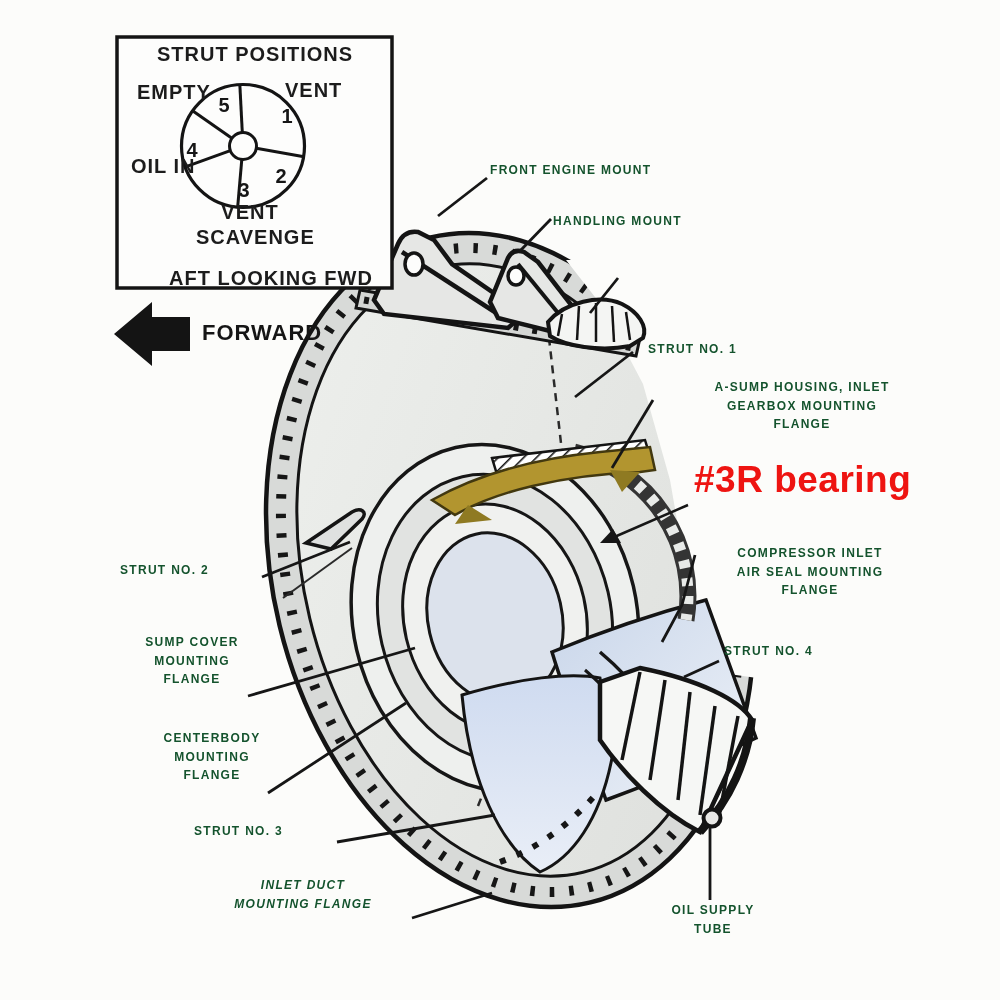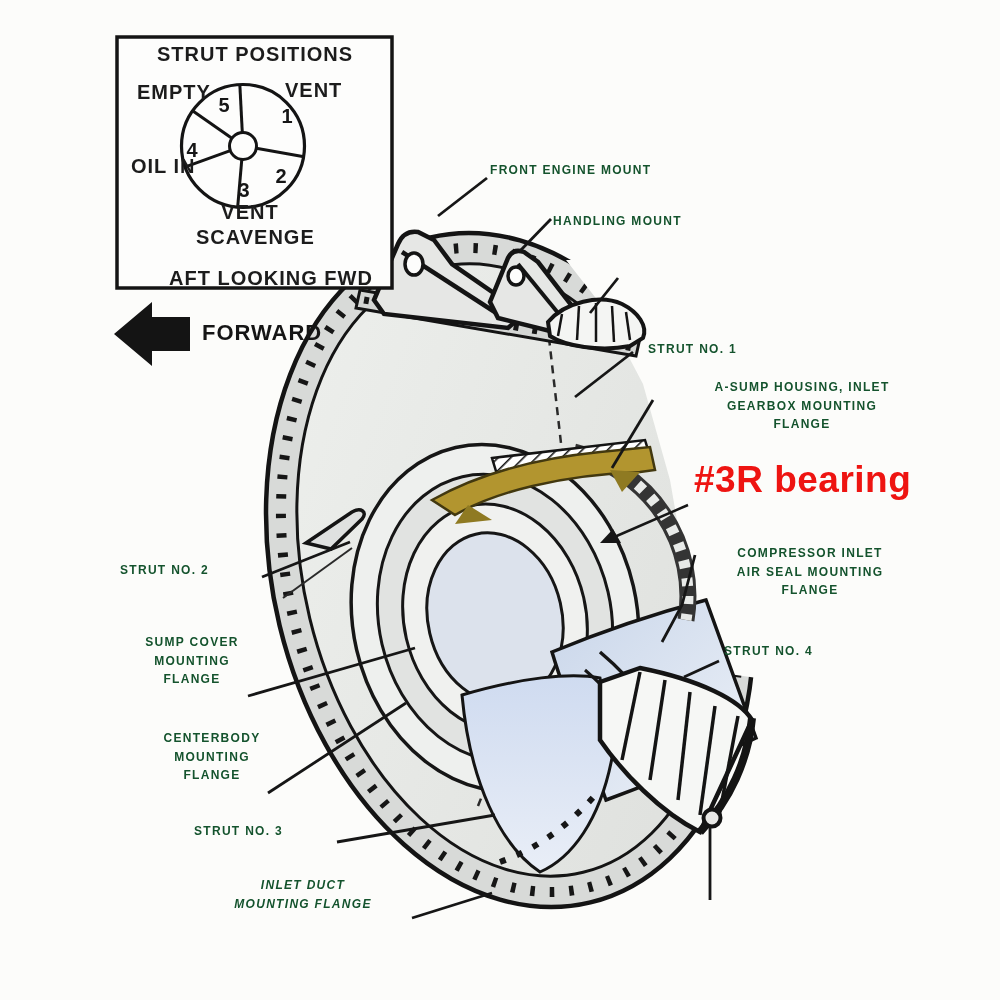--- a/index.html
+++ b/index.html
@@ -208,14 +208,16 @@
 <div class="lbl nowrap" style="left:120px;top:561px;">STRUT NO. 2</div>
 <div class="lbl center" style="left:108px;top:633px;width:168px;">SUMP COVER
 MOUNTING
 FLANGE</div>
 <div class="lbl center" style="left:126px;top:729px;width:172px;">CENTERBODY
 MOUNTING
 FLANGE</div>
 <div class="lbl nowrap" style="left:194px;top:822px;">STRUT NO. 3</div>
 <div class="lbl center" style="left:196px;top:876px;width:214px;font-style:italic;">INLET DUCT
 MOUNTING FLANGE</div>
+<div class="lbl center" style="left:650px;top:901px;width:126px;">OIL SUPPLY
+TUBE</div>
 
 </div>
 
 </body></html>

